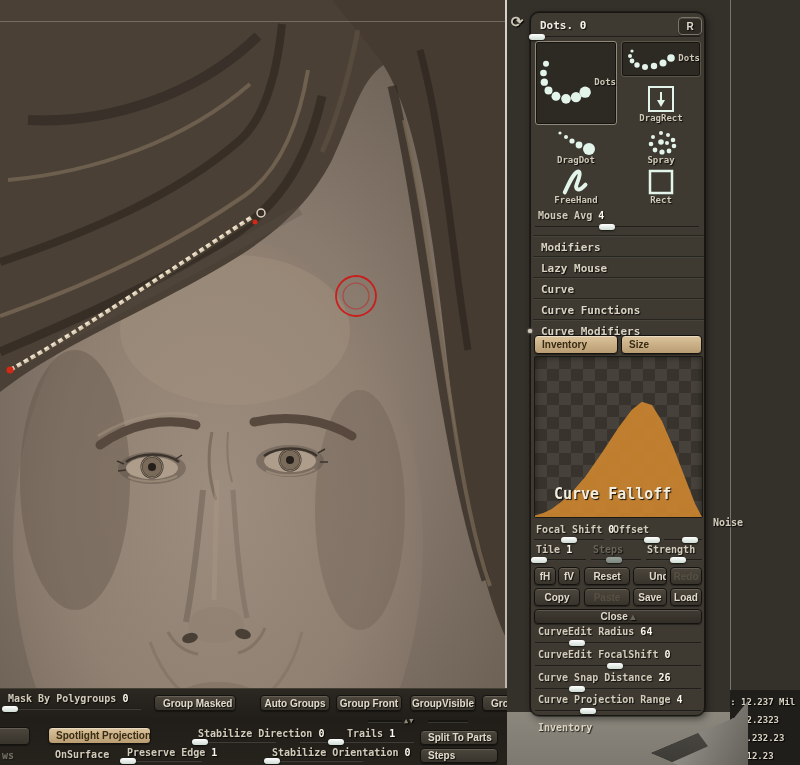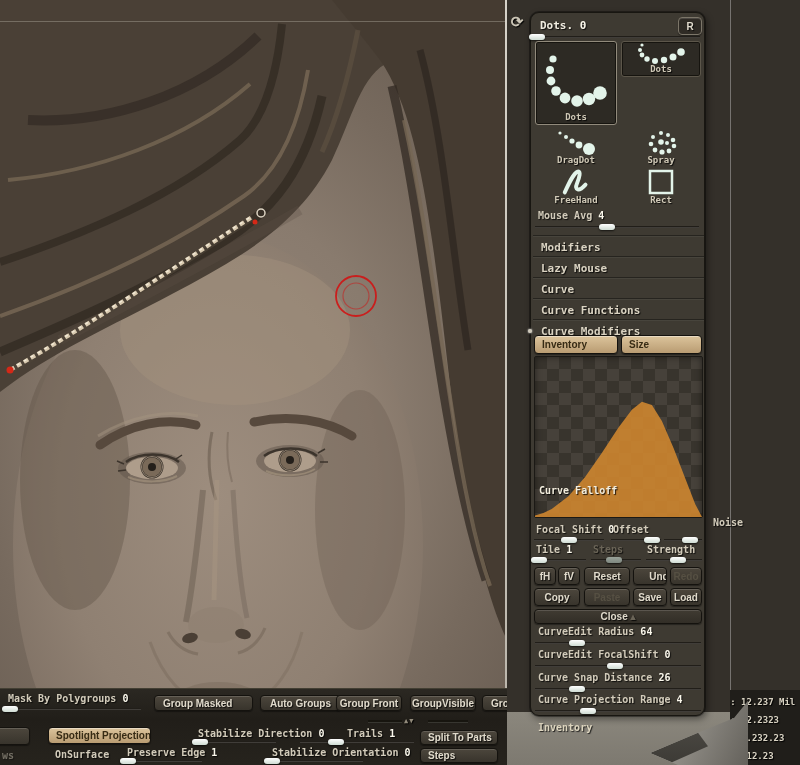--- a/index.html
+++ b/index.html
@@ -55,38 +55,38 @@
     box-shadow:inset 0 1px 0 rgba(255,255,255,.4), 0 1px 1px rgba(0,0,0,.4); }
 
   
   #stroke-panel { position:absolute; left:530px; top:12px; width:175px; height:704px;
     background:#3e3a32; border:1px solid #181611; border-radius:9px;
     box-shadow:0 0 0 1px rgba(0,0,0,.35), 2px 3px 7px rgba(0,0,0,.45); z-index:4; }
   #panel-refresh { position:absolute; left:507px; top:12px; width:20px; height:20px;
     color:#cbc5b6; font-size:15px; font-weight:bold; text-align:center; line-height:20px; z-index:4;
     text-shadow:1px 1px 1px #000; cursor:pointer; }
   .tile { position:absolute; background:#2d2a24; border-radius:3px;
-    display:flex; flex-direction:column; align-items:center; justify-content:flex-end; cursor:pointer; }
+    display:flex; flex-direction:row; align-items:center; justify-content:flex-end; cursor:pointer; }
   .tile.framed { border:1px solid #918a7c; box-shadow:inset 0 0 0 1px #16140f; }
   .tile.framed-dim { border:1px solid #5c564a; box-shadow:inset 0 0 0 1px #16140f; }
   .cell { position:absolute; display:flex; flex-direction:column; align-items:center;
     justify-content:flex-end; cursor:pointer; }
   .tile-label { color:#cfc8b6; font-size:9px; font-weight:bold; text-shadow:1px 1px 1px rgba(0,0,0,.8);
     padding-bottom:2px; }
   .section { position:absolute; left:2px; width:171px; height:20px; padding:5px 0 0 8px;
     color:#dad3c2; font-size:11px; font-weight:bold; text-shadow:1px 1px 1px rgba(0,0,0,.8);
     border-top:1px solid rgba(0,0,0,.38); box-shadow:inset 0 1px 0 rgba(255,255,255,.05); cursor:pointer; }
   .section-bullet { position:absolute; left:-5px; top:9px; width:4px; height:4px; border-radius:50%;
     background:#cfc9ba; box-shadow:0 0 2px #fff; }
   #falloff { position:absolute; left:3px; top:343px; width:169px; height:162px;
     border:1px solid #1b1915; border-radius:2px;
     background:conic-gradient(#46413a 90deg,#38342d 90deg 180deg,#46413a 180deg 270deg,#38342d 270deg);
     background-size:24px 24px; box-shadow:inset 0 0 6px rgba(0,0,0,.5); cursor:crosshair; }
   #falloff svg { width:100%; height:100%; display:block; }
-  #falloff .graph-label { position:absolute; left:4px; top:128px; color:#f2eddd; font-size:10px;
+  #falloff .graph-label { position:absolute; left:19px; top:128px; color:#f2eddd; font-size:15px;
     font-weight:bold; text-shadow:1px 1px 1px rgba(0,0,0,.9); }
 
   
   #bottom-toolbar { position:absolute; left:0; top:688px; width:507px; height:77px;
     background:linear-gradient(#2b2822,#211e19 40%,#26231d); border-top:1px solid #57514399; overflow:hidden; z-index:6; }
   .groove { position:absolute; height:3px; background:#17150f; border-bottom:1px solid rgba(255,255,255,.14); }
   .divider-arrows { position:absolute; color:#938c7c; font-size:7px; letter-spacing:1px;
     text-shadow:1px 1px 1px #000; cursor:pointer; }
 </style>
 </head>
@@ -232,20 +232,28 @@
           <circle cx="13" cy="17" r="2.7"></circle>
             <circle cx="21" cy="19" r="3"></circle>
             <circle cx="30" cy="18" r="3.2"></circle>
           <circle cx="39" cy="15" r="3.5"></circle>
             <circle cx="47" cy="10" r="3.8"></circle>
         </g>
       </svg>
       <span class="tile-label">Dots</span>
     </div>
 
+    <div class="cell" style="left:90px;top:66px;width:80px;height:46px;">
+      <svg width="28" height="28" viewBox="0 0 28 28">
+        <rect x="2" y="2" width="24" height="24" fill="none" stroke="#e3f4ea" stroke-width="2"></rect>
+        <line x1="14" y1="7" x2="14" y2="17" stroke="#e3f4ea" stroke-width="2"></line>
+        <path d="M10,15 L14,22 L18,15 Z" fill="#e3f4ea"></path>
+      </svg>
+      <span class="tile-label">DragRect</span>
+    </div>
 
     <div class="cell" style="left:4px;top:116px;width:82px;height:38px;">
       <svg width="44" height="26" viewBox="0 0 44 26">
         <g fill="#e3f4ea">
           <circle cx="6" cy="4" r="1.6"></circle>
             <circle cx="12" cy="8" r="2"></circle>
             <circle cx="18" cy="12" r="2.6"></circle>
           <circle cx="25" cy="16" r="3.4"></circle>
             <circle cx="35" cy="20" r="6"></circle>
         </g>
@@ -384,22 +392,22 @@
       </div>
   </div>
 
   <div id="bottom-toolbar">
 
     <div class="lbl" style="left:8px;top:4px;">
       <span>Mask By Polygroups</span>&nbsp;<span class="val">0</span></div>
     <div class="slider" style="left:6px;top:19px;width:135px;">
       <i class="handle" style="left: 3%;"></i>
       </div>
-    <button class="btn" style="left:154px;top:6px;width:99px;height:16px;justify-content:flex-start;padding-left:8px;">Group Masked</button>
-    <button class="btn" style="left:260px;top:6px;width:81px;height:16px;">Auto Groups</button>
+    <button class="btn" style="left:154px;top:6px;width:82px;height:16px;justify-content:flex-start;padding-left:8px;">Group Masked</button>
+    <button class="btn" style="left:260px;top:6px;width:70px;height:16px;">Auto Groups</button>
     <button class="btn" style="left:336px;top:6px;width:66px;height:16px;">Group Front</button>
     <button class="btn" style="left:410px;top:6px;width:66px;height:16px;">GroupVisible</button>
     <button class="btn" style="left:482px;top:6px;width:45px;height:16px;justify-content:flex-start;padding-left:8px;">Gro</button>
 
     <div class="groove" style="left:368px;top:31px;width:34px;"></div>
     <div class="divider-arrows" style="left:404px;top:28px;">▲▼</div>
     <div class="groove" style="left:428px;top:31px;width:40px;"></div>
 
     <button class="btn" style="left:-18px;top:38px;width:48px;height:18px;"></button>
     <button class="btn tan" style="left:48px;top:38px;width:103px;height:17px;justify-content:flex-start;padding-left:7px;">Spotlight Projection</button>

